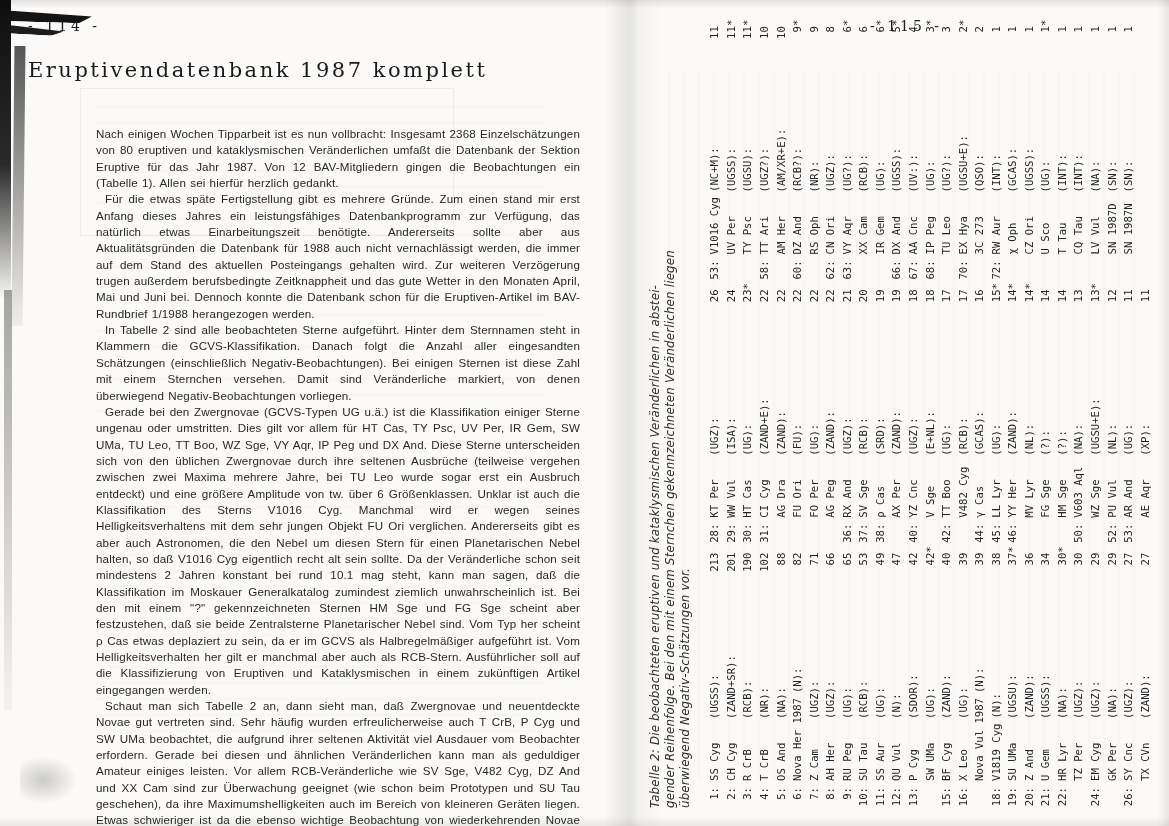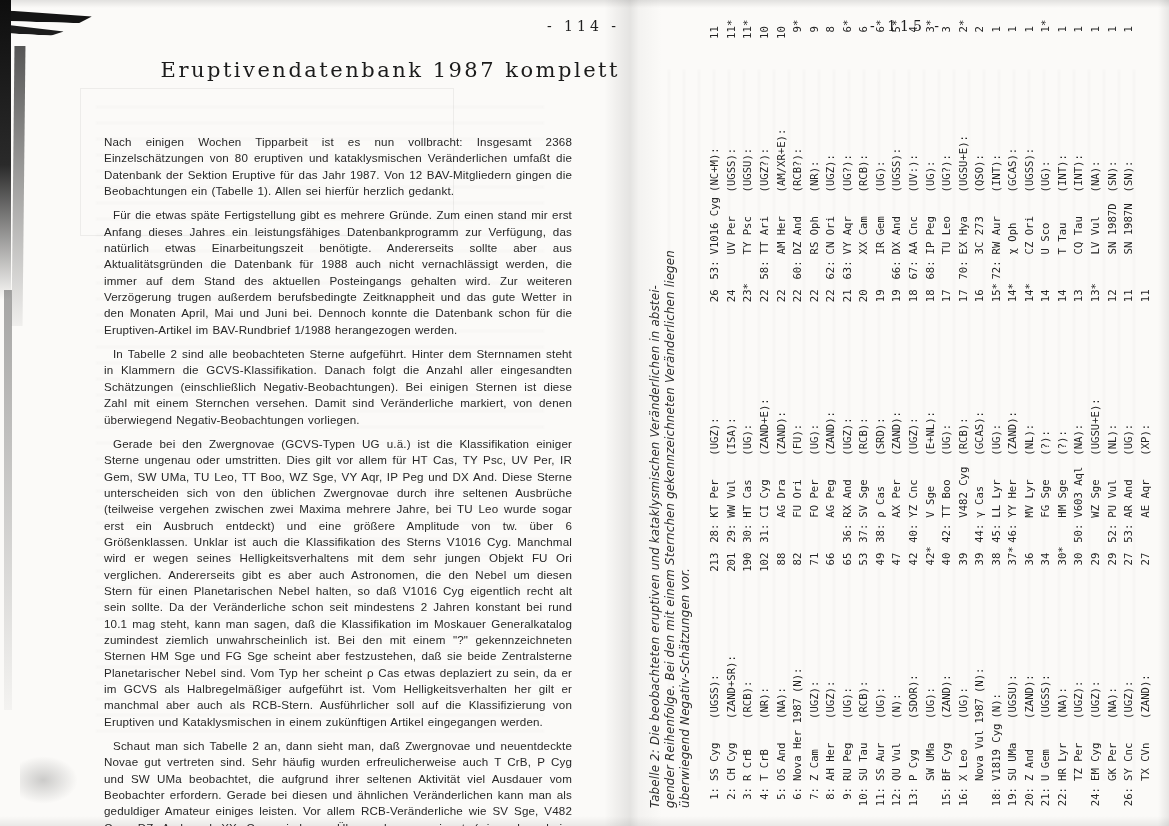--- a/index.html
+++ b/index.html
@@ -35,28 +35,28 @@
   .edge-bottom{left:0;top:816px;width:1169px;height:10px;
     background:linear-gradient(0deg,rgba(0,0,0,0.07),rgba(0,0,0,0));}
   .ghost-left{left:96px;top:92px;width:448px;height:640px;opacity:0.035;filter:blur(1px);
     background:repeating-linear-gradient(0deg,#555 0 2px,transparent 2px 16px);}
   .ghost-right{left:668px;top:70px;width:470px;height:710px;opacity:0.04;filter:blur(1px);
     background:repeating-linear-gradient(90deg,#555 0 2px,transparent 2px 15px);}
   .faint-box{left:80px;top:88px;width:372px;height:146px;
     border:1px solid rgba(0,0,0,0.055);}
   
   .page-left{position:absolute;left:28px;top:0;width:592px;height:826px;}
-  .pl-header{position:absolute;left:0;top:18px;width:592px;text-align:right;
+  .pl-header{position:absolute;left:0;top:18px;width:592px;text-align:left;
     font-family:"DejaVu Serif",serif;font-size:14px;letter-spacing:4px;color:#1f1f1f;}
-  .pl-title{position:absolute;left:0;top:58px;width:592px;text-align:right;
+  .pl-title{position:absolute;left:0;top:58px;width:592px;text-align:left;
     font-family:"DejaVu Serif",serif;font-size:21px;letter-spacing:2.5px;color:#1b1b1b;}
   .pl-body{position:absolute;left:68px;top:126px;width:484px;
     font-size:11.6px;line-height:16.35px;text-align:justify;
     letter-spacing:0.15px;word-spacing:0.8px;color:#272727;}
-  .pl-body p{margin:8px;text-indent:9px;}
+  .pl-body p{margin:0;text-indent:9px;}
   .pl-body p:first-child{text-indent:0;}
   
   .page-right{position:absolute;left:620px;top:0;width:549px;height:826px;}
   .pr-header{position:absolute;left:12px;top:18px;width:549px;text-align:center;
     font-family:"DejaVu Serif",serif;font-size:14px;letter-spacing:4px;color:#1f1f1f;}
   .rot-wrap{position:absolute;left:28px;top:18px;width:517px;height:790px;}
   .rot-inner{position:absolute;left:0;top:0;width:790px;height:517px;
     transform:rotate(-90deg) translateX(-790px);transform-origin:top left;}
   .tcaption{font-family:"DejaVu Sans",sans-serif;font-style:italic;
     font-size:11.8px;line-height:14.8px;color:#2c2c2c;letter-spacing:0.2px;}

